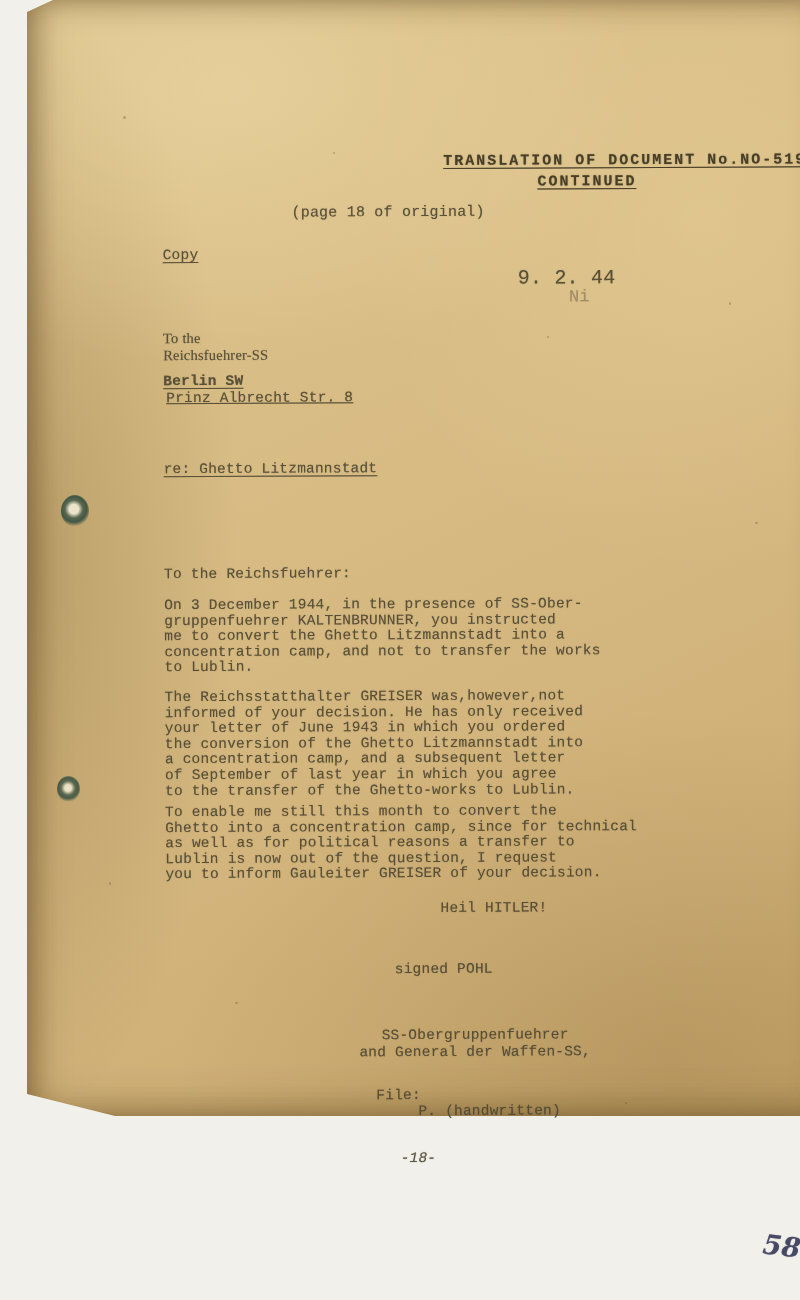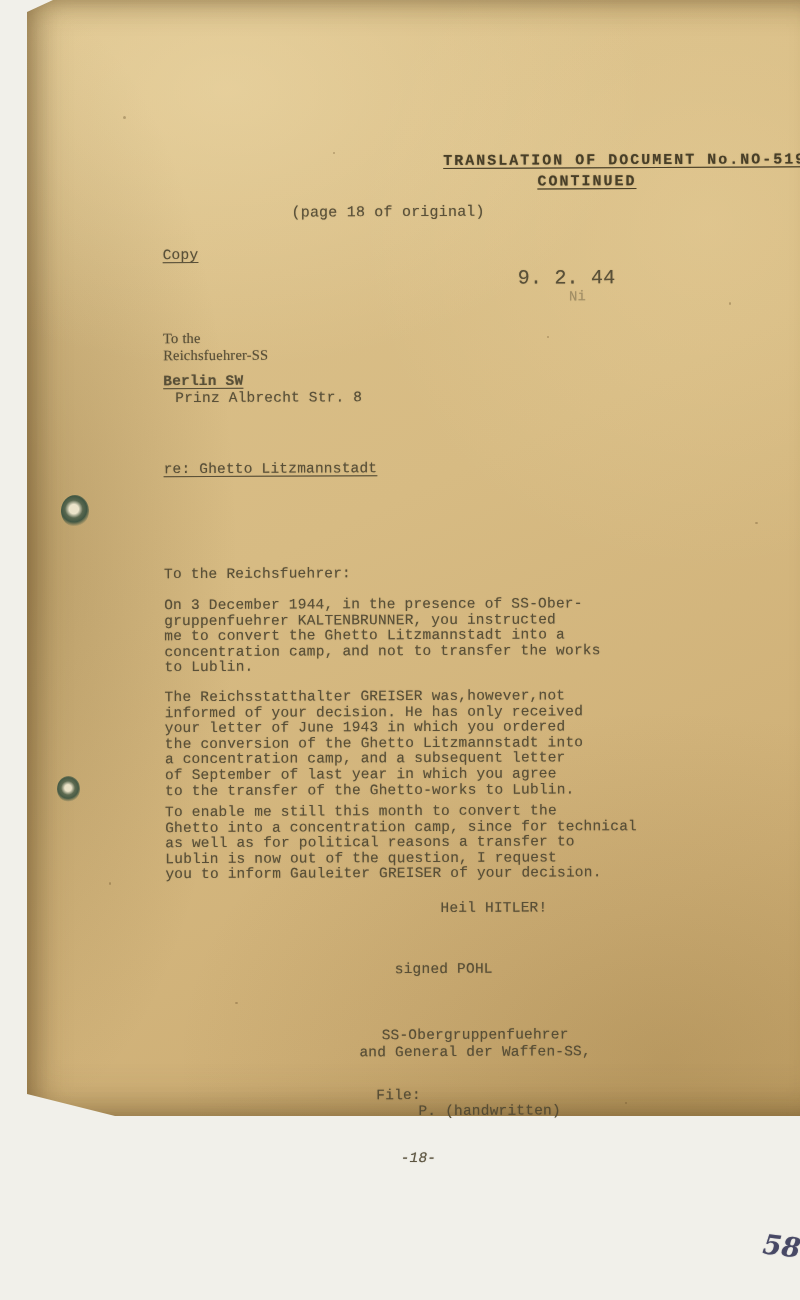--- a/index.html
+++ b/index.html
@@ -74,27 +74,27 @@
     <div class="content">
 
       <div class="tw hdr ul" style="left:418px;top:154px;">TRANSLATION OF DOCUMENT No.NO-519</div>
       <div class="tw hdr ul" style="left:512px;top:175px;">CONTINUED</div>
 
       <div class="tw" style="left:266px;top:205px;font-size:15px;">(page 18 of original)</div>
 
       <div class="tw ul" style="left:137px;top:247px;">Copy</div>
 
       <div class="tw" style="left:492px;top:271px;font-size:20px;">9. 2. 44</div>
-      <div class="tw faint" style="left:543px;top:290px;font-size:14px;">Ni</div>
+      <div class="tw faint" style="left:543px;top:290px;font-size:17px;">Ni</div>
 
       <div class="tw" style="left:137px;top:329px;line-height:16.5px;font-family:Liberation Serif, serif;">To the
 Reichsfuehrer-SS</div>
 
       <div class="tw ul" style="left:137px;top:373px;font-weight:bold;">Berlin SW</div>
-      <div class="tw" style="left:149px;top:390px;">Prinz Albrecht Str. 8</div>
+      <div class="tw" style="left:140px;top:390px;text-decoration:underline;">Prinz Albrecht Str. 8</div>
 
       <div class="tw ul" style="left:137px;top:461px;">re: Ghetto Litzmannstadt</div>
 
       <div class="tw" style="left:137px;top:566px;">To the Reichsfuehrer:</div>
 
       <div class="tw" style="left:137px;top:597px;">On 3 December 1944, in the presence of SS-Ober-
 gruppenfuehrer KALTENBRUNNER, you instructed
 me to convert the Ghetto Litzmannstadt into a
 concentration camp, and not to transfer the works
 to Lublin.</div>

